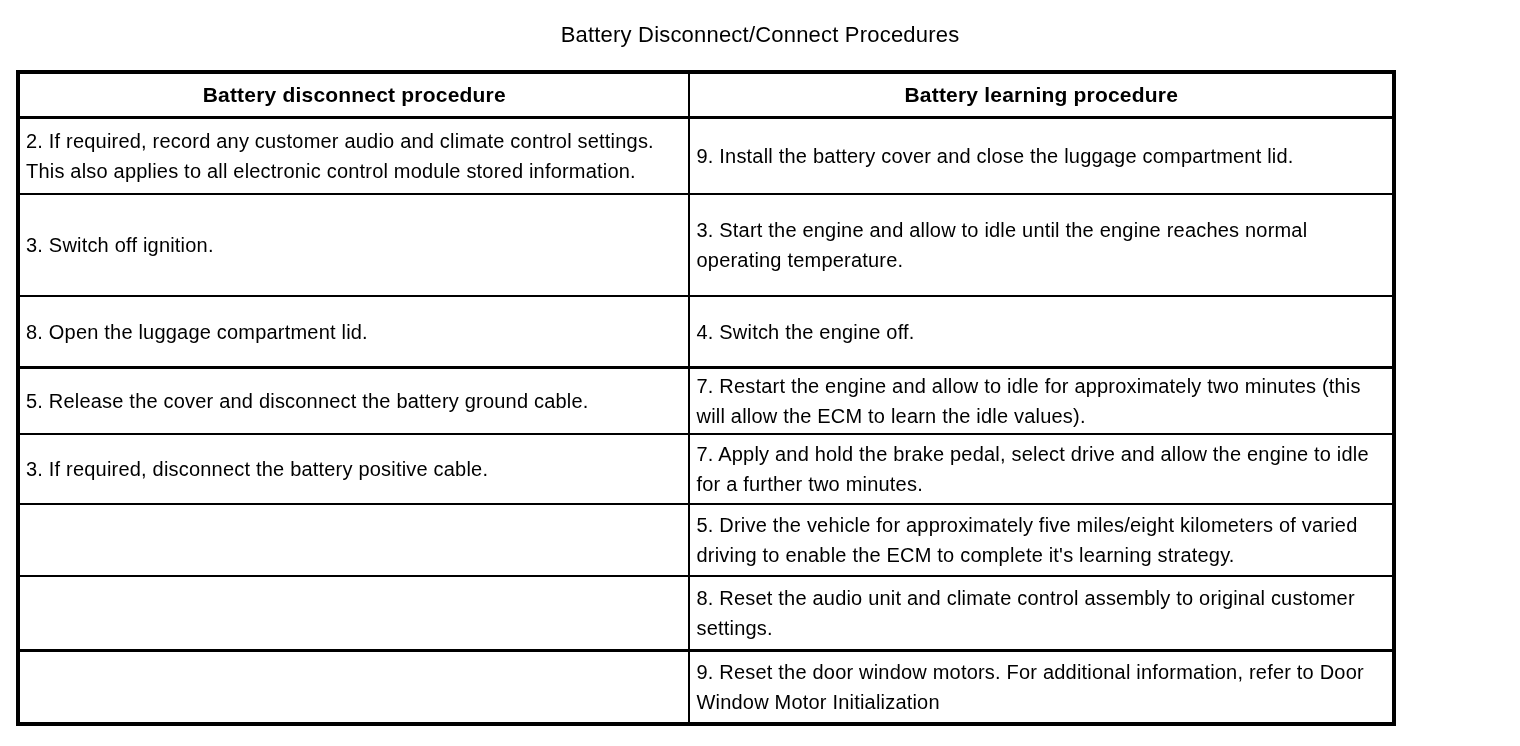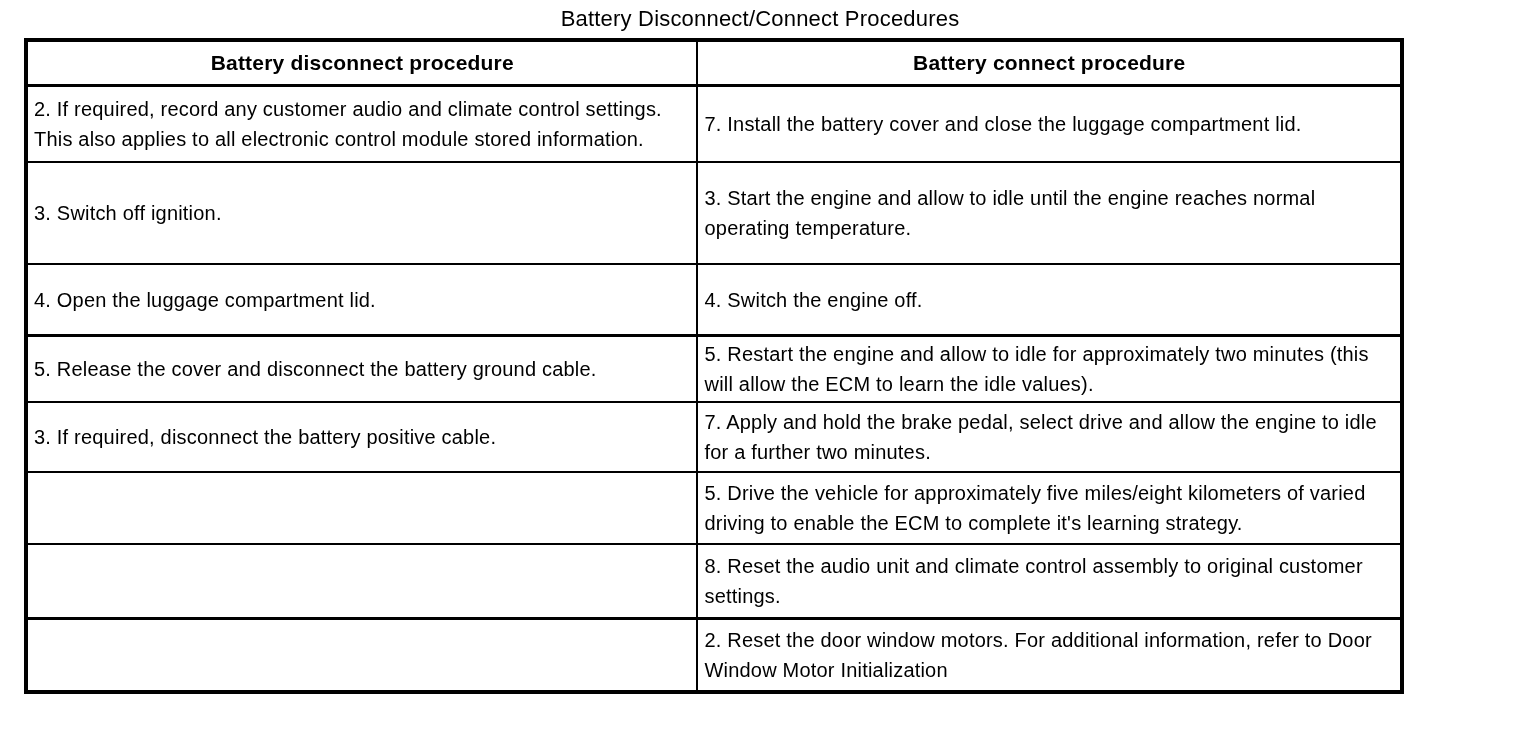--- a/index.html
+++ b/index.html
@@ -10,33 +10,33 @@
     font-family: "Liberation Sans", "DejaVu Sans", sans-serif;
   }
   .page {
     position: relative;
     width: 1520px;
     height: 746px;
     background: #ffffff;
     overflow: hidden;
   }
   .doc-title {
-    margin: 0;
+    margin: 16px;
     padding-top: 6px;
     height: 32px;
     text-align: center;
     font-size: 22px;
     font-weight: 400;
     letter-spacing: 0.2px;
   }
   table.procedures {
     table-layout: fixed;
     border-collapse: collapse;
     width: 1380px;
-    margin: 0 24px;
+    margin: 0 16px;
     border: 4px solid #000000;
   }
   th, td {
     border: 2px solid #000000;
     padding: 2px 6px;
     vertical-align: middle;
     font-size: 20px;
     line-height: 1.5;
     letter-spacing: 0.2px;
     overflow: hidden;
@@ -73,52 +73,52 @@
   <div class="doc-title">Battery Disconnect/Connect Procedures</div>
 
   <table class="procedures">
     <colgroup>
       <col style="width:48.8%">
       <col style="width:51.2%">
     </colgroup>
     <thead>
       <tr>
         <th>Battery disconnect procedure</th>
-        <th>Battery connect procedure</th>
+        <th>Battery learning procedure</th>
       </tr>
     </thead>
     <tbody>
       <tr>
         <td>2. If required, record any customer audio and climate control settings. This also applies to all electronic control module stored information.</td>
-        <td>7. Install the battery cover and close the luggage compartment lid.</td>
+        <td>9. Install the battery cover and close the luggage compartment lid.</td>
       </tr>
       <tr>
         <td>3. Switch off ignition.</td>
         <td>3. Start the engine and allow to idle until the engine reaches normal operating temperature.</td>
       </tr>
       <tr>
-        <td>4. Open the luggage compartment lid.</td>
+        <td>8. Open the luggage compartment lid.</td>
         <td>4. Switch the engine off.</td>
       </tr>
       <tr>
         <td>5. Release the cover and disconnect the battery ground cable.</td>
-        <td>5. Restart the engine and allow to idle for approximately two minutes (this will allow the ECM to learn the idle values).</td>
+        <td>7. Restart the engine and allow to idle for approximately two minutes (this will allow the ECM to learn the idle values).</td>
       </tr>
       <tr>
         <td>3. If required, disconnect the battery positive cable.</td>
         <td>7. Apply and hold the brake pedal, select drive and allow the engine to idle for a further two minutes.</td>
       </tr>
       <tr>
         <td></td>
         <td>5. Drive the vehicle for approximately five miles/eight kilometers of varied driving to enable the ECM to complete it's learning strategy.</td>
       </tr>
       <tr>
         <td></td>
         <td>8. Reset the audio unit and climate control assembly to original customer settings.</td>
       </tr>
       <tr>
         <td></td>
-        <td>2. Reset the door window motors. For additional information, refer to Door Window Motor Initialization</td>
+        <td>9. Reset the door window motors. For additional information, refer to Door Window Motor Initialization</td>
       </tr>
     </tbody>
   </table>
 
 </div>
 
 </body></html>

